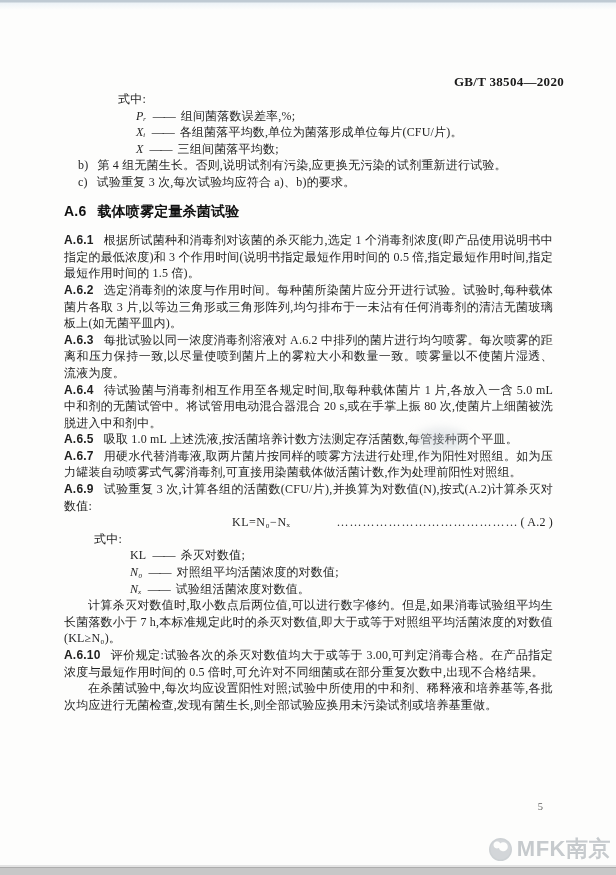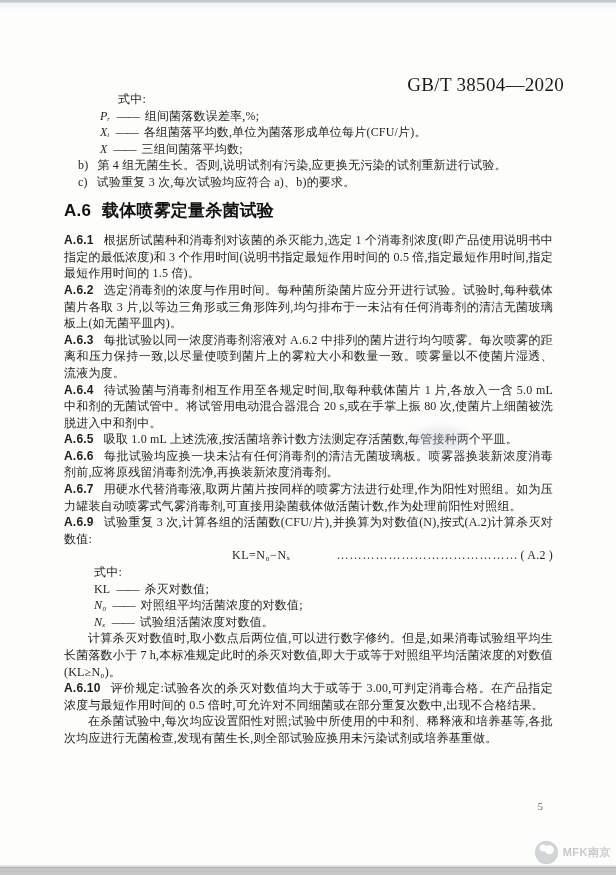--- a/index.html
+++ b/index.html
@@ -11,42 +11,42 @@
     font-family:"Liberation Serif","DejaVu Serif",serif;
     color:#1f1f1f;
     -webkit-font-smoothing:antialiased;
   }
   .edge-top{
     position:absolute;top:0;left:0;width:616px;height:10px;
     background:linear-gradient(#bfcad3 0,#bfcad3 2px,#eef3f7 3px,#fdfdfc 10px);
   }
   .header{
     position:absolute;top:74px;right:52px;
-    font-size:19px;font-weight:normal;letter-spacing:.3px;
+    font-size:13px;font-weight:bold;letter-spacing:.3px;
     color:#1a1a1a;
   }
   .content{
     position:absolute;top:91px;left:64px;width:489px;
     font-size:12px;line-height:16.6px;letter-spacing:.2px;
   }
   .content p{margin:0;}
   .where{margin:0;}
   .where-label-top{padding-left:54px;}
   .where-top .def{padding-left:36px;}
   .where-label-bot{padding-left:30px;}
   .where-bot .def{padding-left:30px;}
-  .sym{font-family:"Liberation Serif","DejaVu Serif",serif;}
+  .sym{font-family:"Liberation Serif","DejaVu Serif",serif;margin-left:36px;}
   .sym.it{font-style:italic;}
   .dash{margin:0 6px;letter-spacing:-1px;}
   .li{padding-left:40px;text-indent:-26px;}
   .li-label{margin-right:9px;}
   .heading{
     margin:12px 0 13px 0;
     font-family:"Liberation Sans","DejaVu Sans",sans-serif;
-    font-weight:bold;font-size:17px;color:#111;
+    font-weight:bold;font-size:14px;color:#111;
   }
   .heading .hnum{margin-right:11px;}
   .clause{text-align:justify;}
   .cnum{
     font-family:"Liberation Sans","DejaVu Sans",sans-serif;
     font-weight:bold;margin-right:10px;white-space:nowrap;
   }
   .para.indent{text-indent:24px;text-align:justify;}
   .formula-row{display:flex;align-items:baseline;white-space:nowrap;}
   .f-spacer{flex:0 0 168px;}
@@ -69,21 +69,21 @@
   .wm-icon{
     display:inline-block;width:23px;height:23px;border-radius:50%;
     background:
       radial-gradient(circle at 62% 38%,#fdfdfc 0 4px,transparent 5px),
       radial-gradient(circle at 35% 30%,#fdfdfc 0 3px,transparent 4px),
       #d3d6d9;
     box-shadow:inset 0 0 0 1.5px #cdd1d4;
   }
   .wm-text{
     font-family:"Liberation Sans","DejaVu Sans",sans-serif;
-    font-size:11px;font-weight:bold;letter-spacing:.5px;color:#c6cacd;
+    font-size:22px;font-weight:bold;letter-spacing:.5px;color:#c6cacd;
   }
   .bottom-bar{
     position:absolute;left:0;bottom:0;width:616px;height:7px;
     background:#c7c7c7;border-top:1px solid #adadad;
     box-shadow:0 -2px 0 #e4e4e4;
   }
 </style>
 </head>
 <body>
 
@@ -104,21 +104,20 @@
     <div class="li"><span class="li-label">b)</span><span>第 4 组无菌生长。否则,说明试剂有污染,应更换无污染的试剂重新进行试验。</span></div>
     <div class="li"><span class="li-label">c)</span><span>试验重复 3 次,每次试验均应符合 a)、b)的要求。</span></div>
 
     <div class="heading"><span class="hnum">A.6</span><span>载体喷雾定量杀菌试验</span></div>
 
     <p class="clause"><span class="cnum">A.6.1</span><span>根据所试菌种和消毒剂对该菌的杀灭能力,选定 1 个消毒剂浓度(即产品使用说明书中指定的最低浓度)和 3 个作用时间(说明书指定最短作用时间的 0.5 倍,指定最短作用时间,指定最短作用时间的 1.5 倍)。</span></p>
     <p class="clause"><span class="cnum">A.6.2</span><span>选定消毒剂的浓度与作用时间。每种菌所染菌片应分开进行试验。试验时,每种载体菌片各取 3 片,以等边三角形或三角形阵列,均匀排布于一未沾有任何消毒剂的清洁无菌玻璃板上(如无菌平皿内)。</span></p>
     <p class="clause"><span class="cnum">A.6.3</span><span>每批试验以同一浓度消毒剂溶液对 A.6.2 中排列的菌片进行均匀喷雾。每次喷雾的距离和压力保持一致,以尽量使喷到菌片上的雾粒大小和数量一致。喷雾量以不使菌片湿透、流液为度。</span></p>
     <p class="clause"><span class="cnum">A.6.4</span><span>待试验菌与消毒剂相互作用至各规定时间,取每种载体菌片 1 片,各放入一含 5.0 mL 中和剂的无菌试管中。将试管用电动混合器混合 20 s,或在手掌上振 80 次,使菌片上细菌被洗脱进入中和剂中。</span></p>
     <p class="clause"><span class="cnum">A.6.5</span><span>吸取 1.0 mL 上述洗液,按活菌培养计数方法测定存活菌数,每管接种两个平皿。</span></p>
-    <p class="clause"><span class="cnum">A.6.6</span><span>每批试验均应换一块未沾有任何消毒剂的清洁无菌玻璃板。喷雾器换装新浓度消毒剂前,应将原残留消毒剂洗净,再换装新浓度消毒剂。</span></p>
     <p class="clause"><span class="cnum">A.6.7</span><span>用硬水代替消毒液,取两片菌片按同样的喷雾方法进行处理,作为阳性对照组。如为压力罐装自动喷雾式气雾消毒剂,可直接用染菌载体做活菌计数,作为处理前阳性对照组。</span></p>
     <p class="clause"><span class="cnum">A.6.9</span><span>试验重复 3 次,计算各组的活菌数(CFU/片),并换算为对数值(N),按式(A.2)计算杀灭对数值:</span></p>
 
     <div class="formula-row">
       <span class="f-spacer"></span>
       <span class="f-body">KL=N₀−Nₓ</span>
       <span class="f-dots">……………………………………</span>
       <span class="f-tag">( A.2 )</span>
     </div>
 

